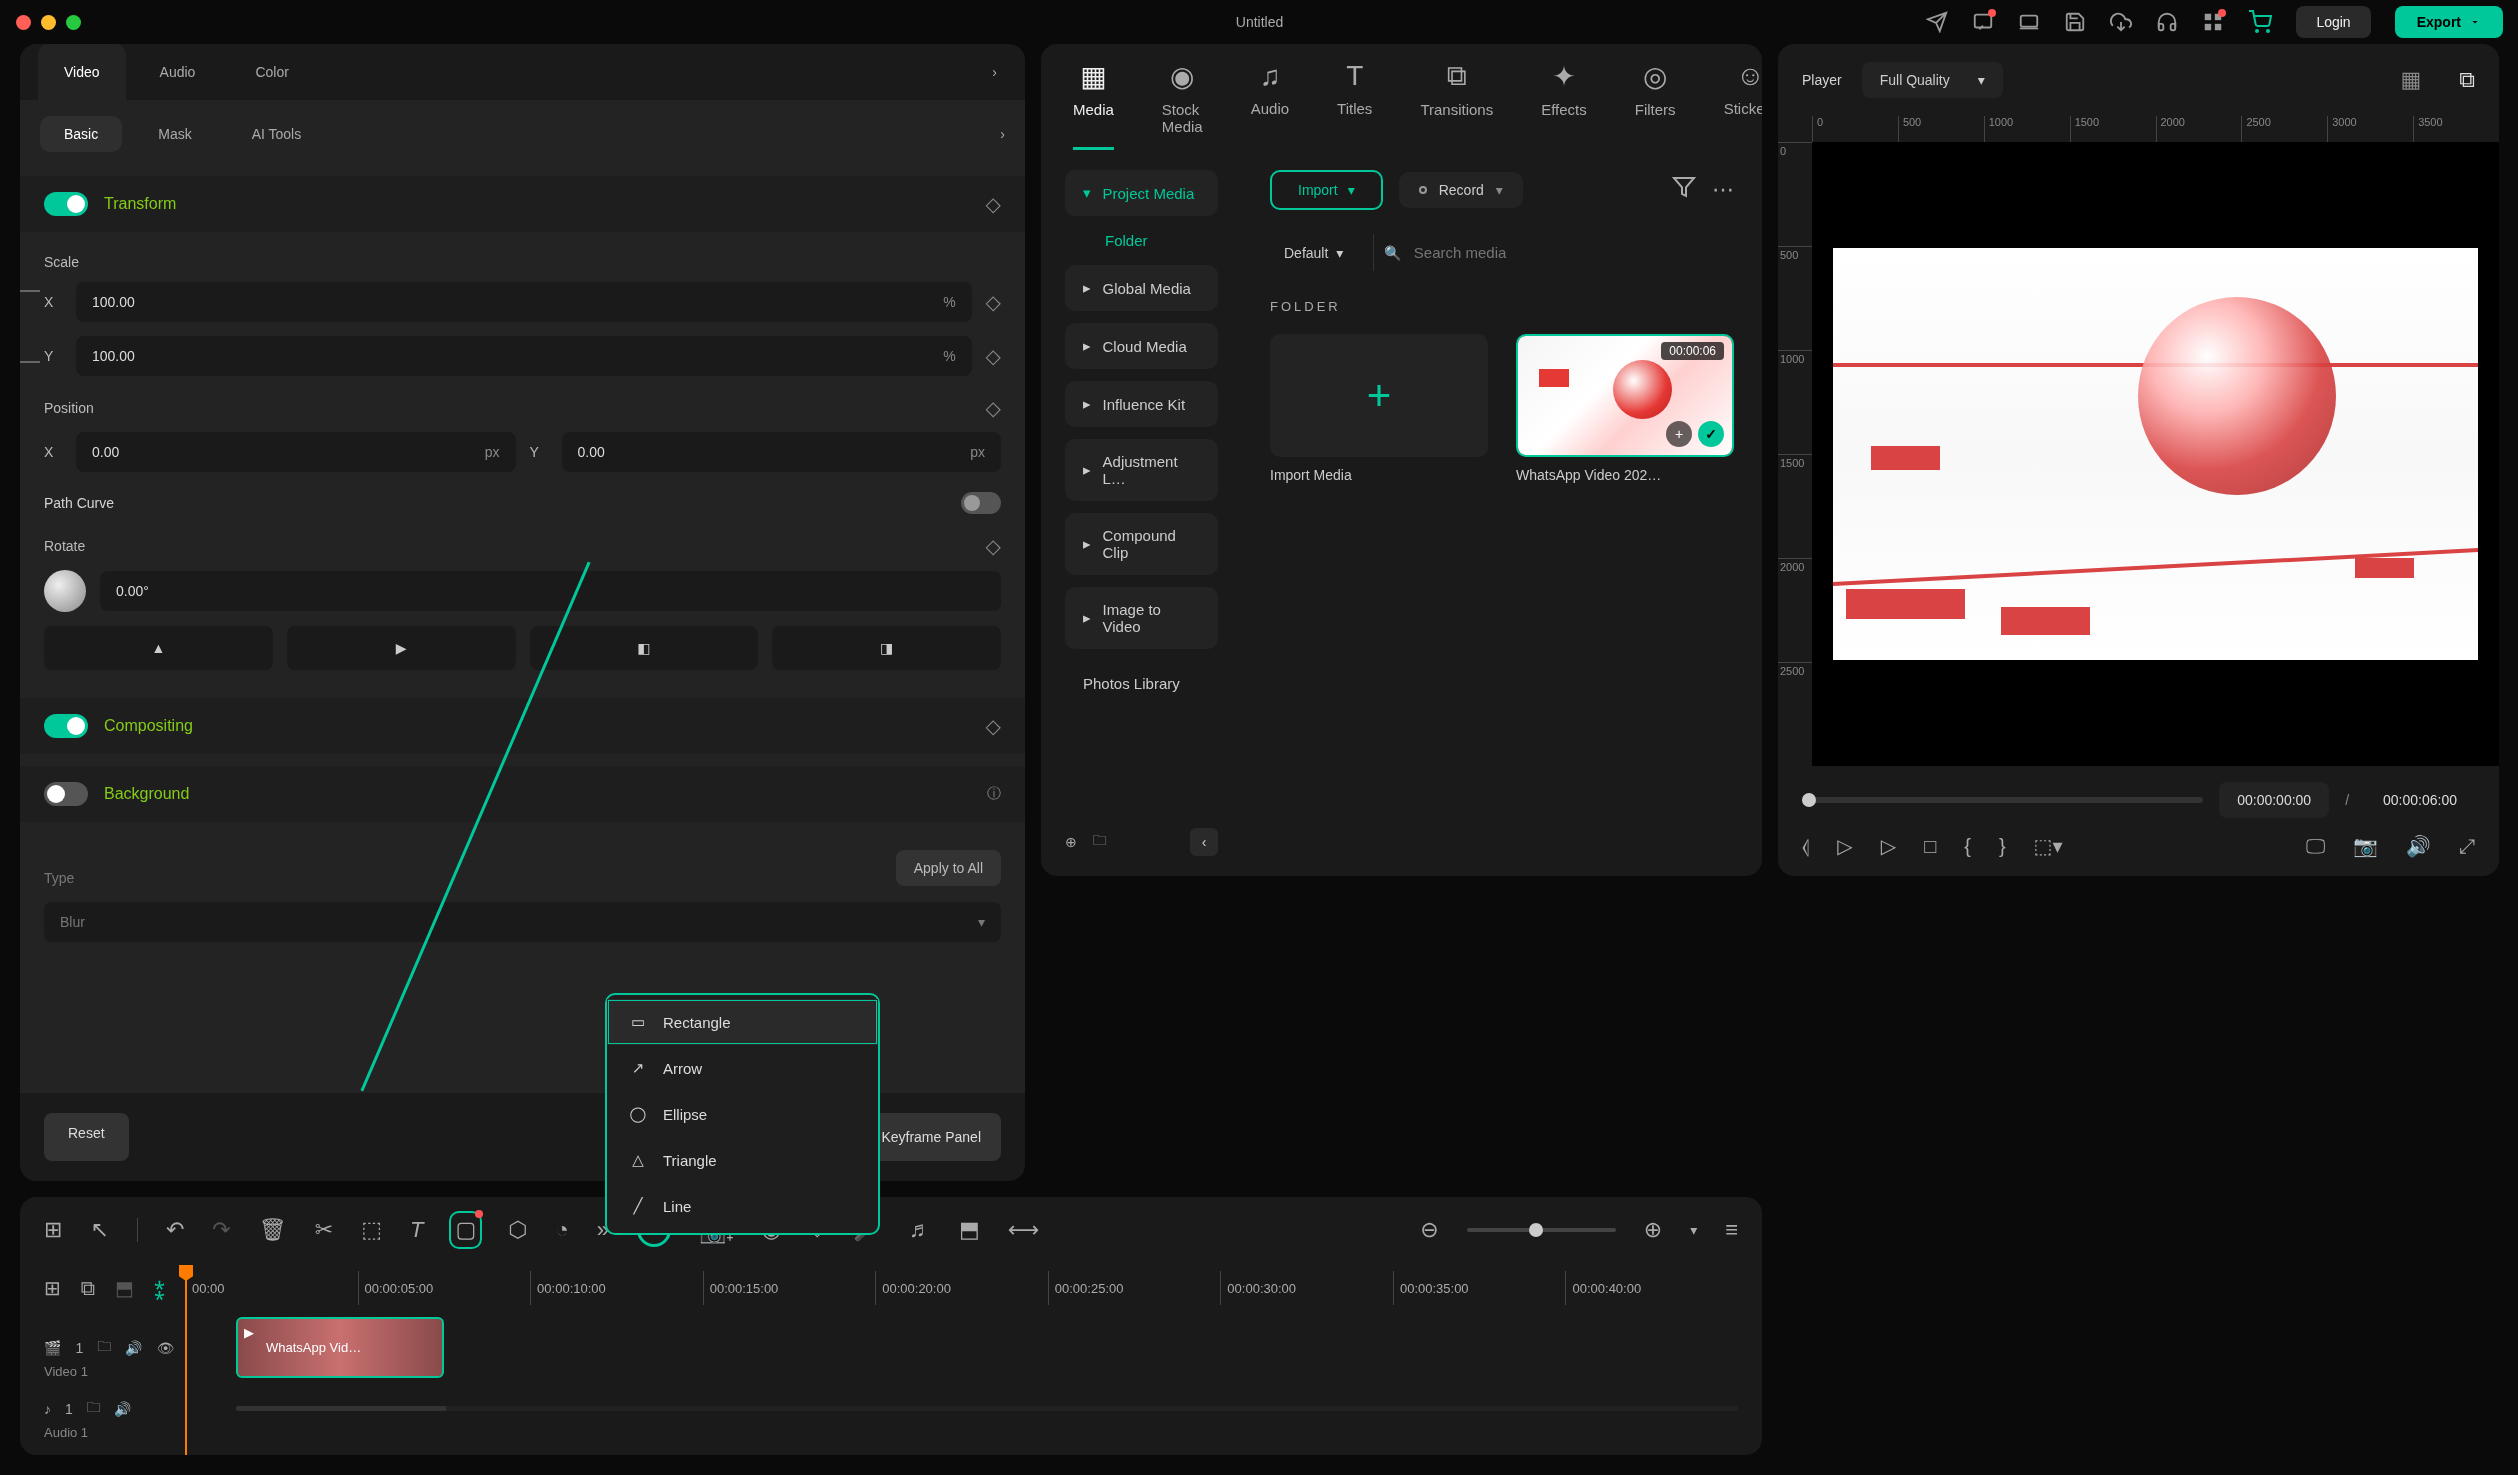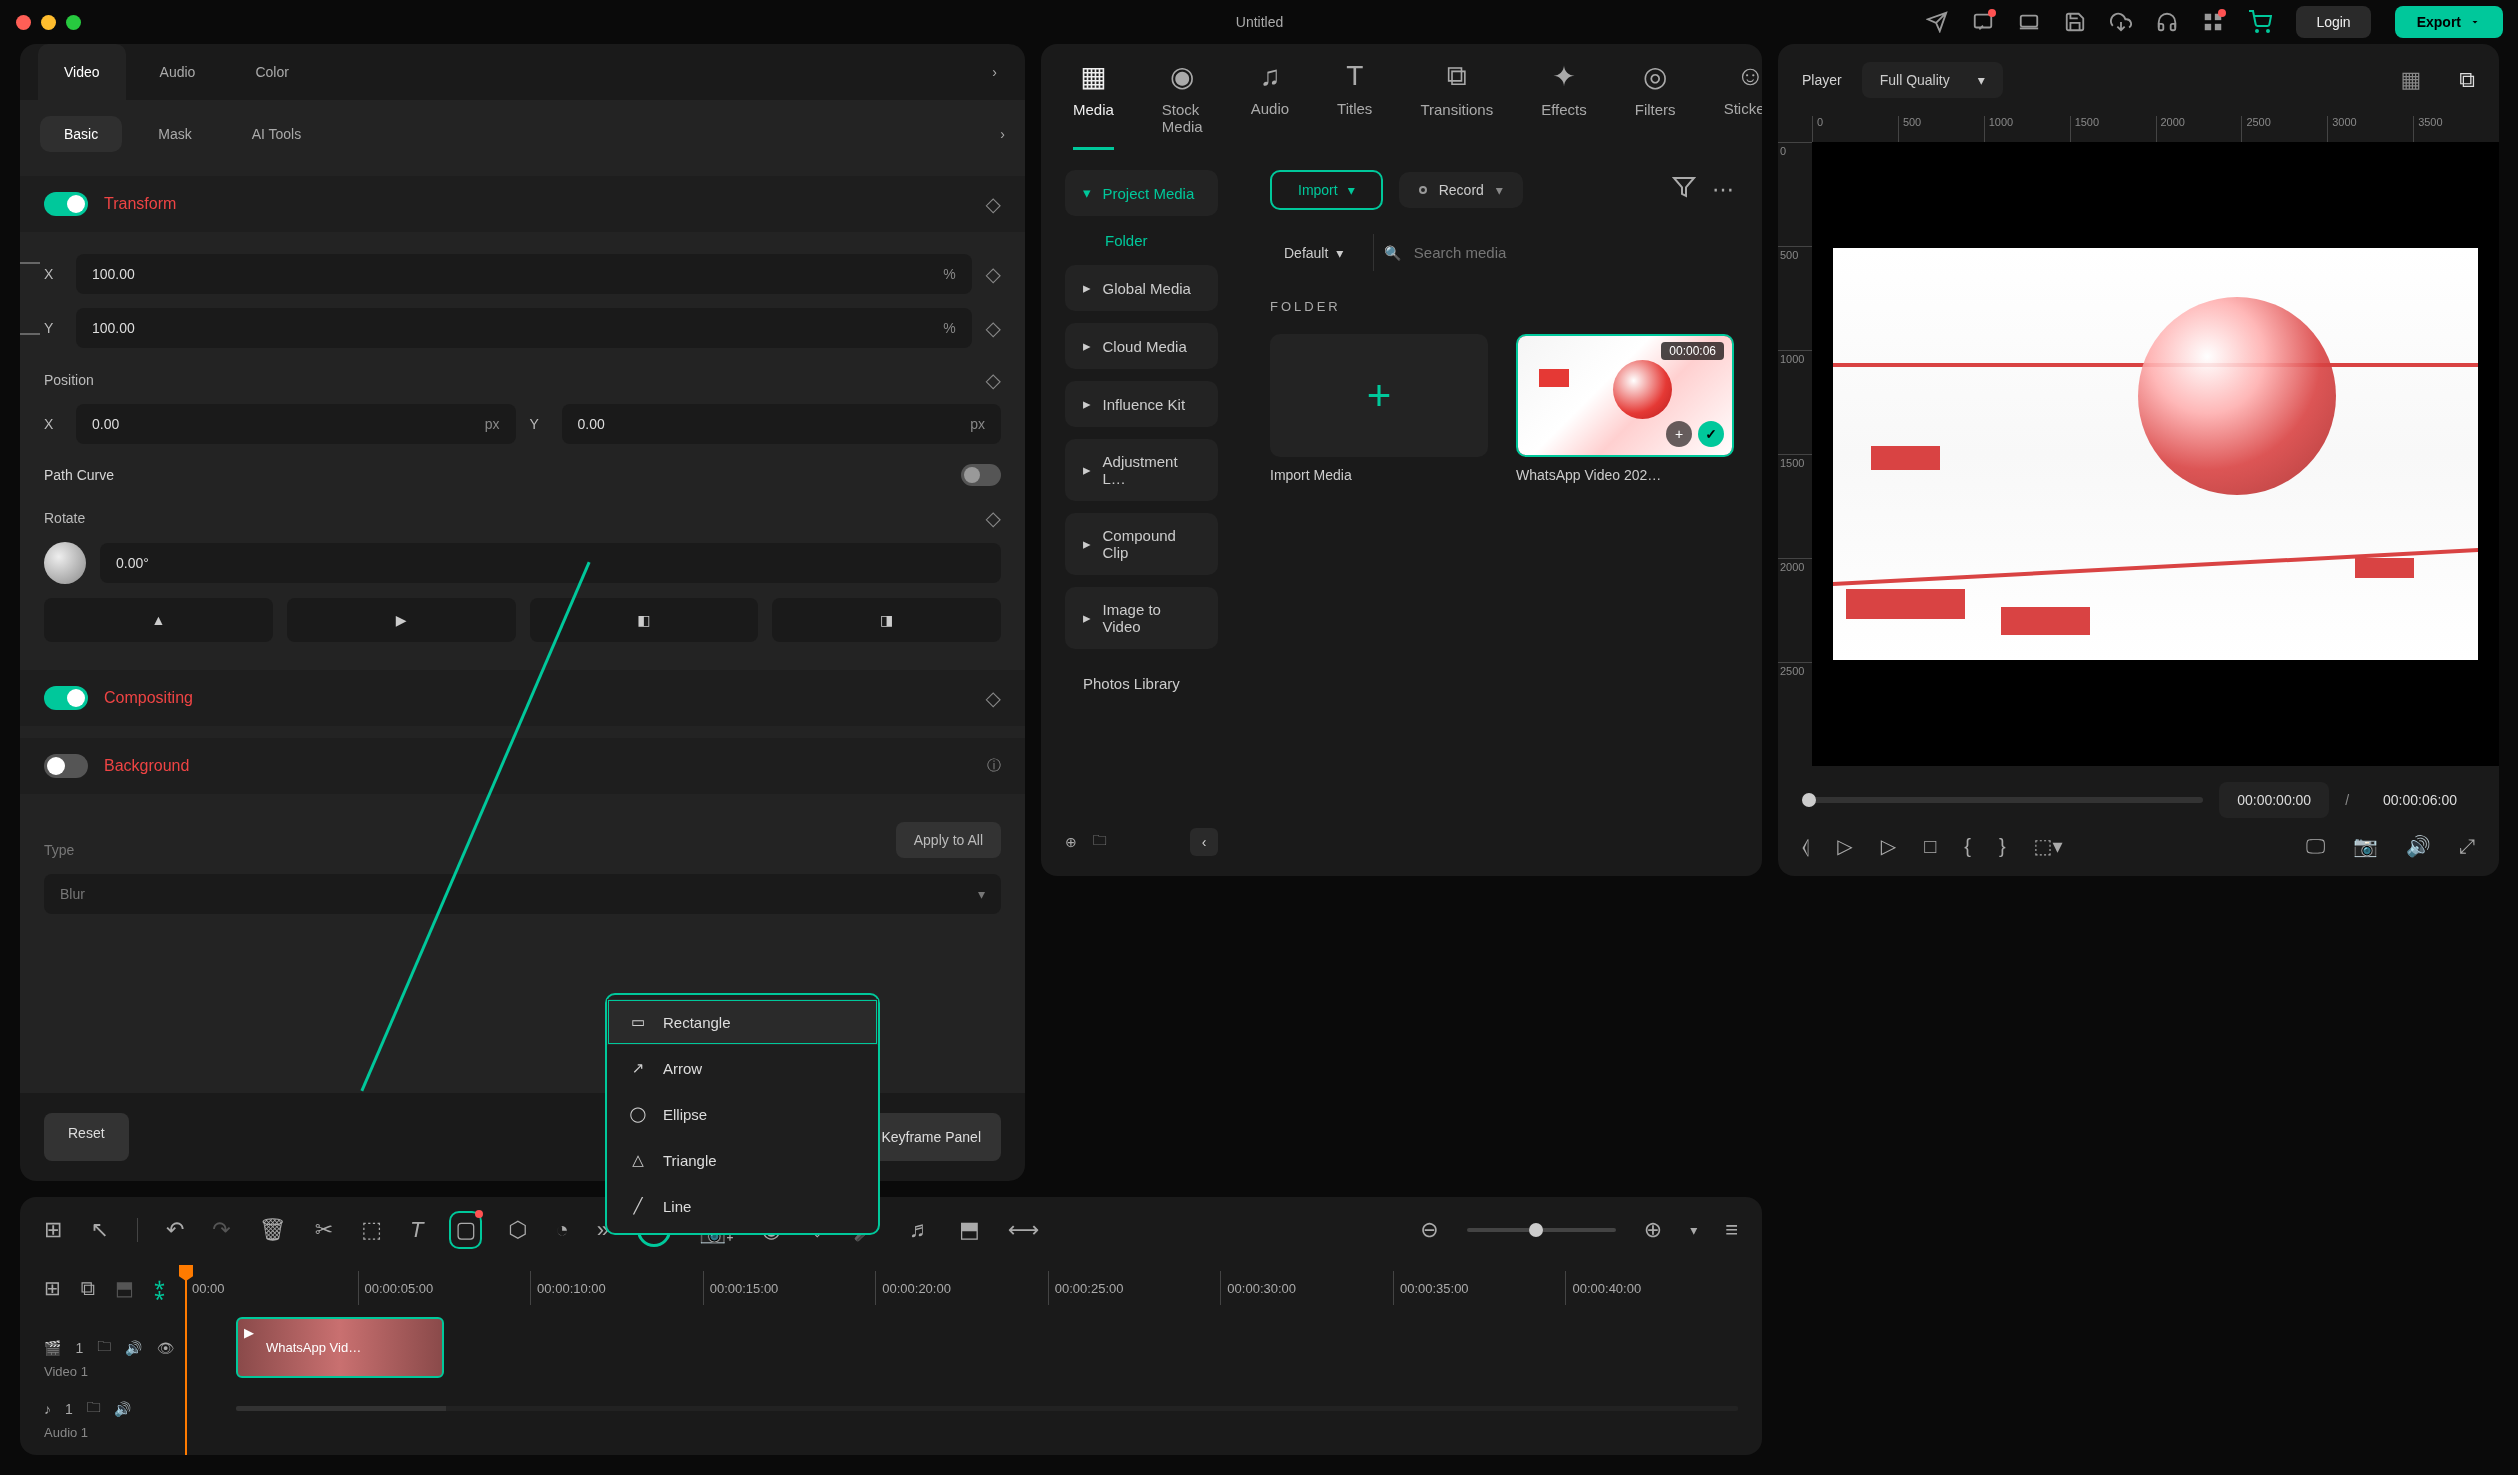--- a/index.html
+++ b/index.html
@@ -94,21 +94,21 @@
 .sub-tabs{background:#232323;display:flex;padding:16px 20px;gap:12px;align-items:center}
 .sub-tab{padding:10px 24px;color:#aaa;border-radius:10px}
 .sub-tab.active{background:#2f2f2f;color:#fff}
 .sub-tabs .chev{margin-left:auto;color:#aaa}
 .prop-body{background:#232323;flex:1;padding:8px 0;overflow:auto}
 .section-hdr{display:flex;align-items:center;padding:16px 24px;background:#1e1e1e;gap:16px;margin-bottom:12px}
 .toggle{width:44px;height:24px;background:#00c89b;border-radius:12px;position:relative}
 .toggle.off{background:#555}
 .toggle::after{content:"";position:absolute;width:18px;height:18px;background:#fff;border-radius:50%;top:3px;right:3px}
 .toggle.off::after{left:3px;right:auto}
-.section-hdr .name{flex:1;color:#ef4444;font-size:16px;font-weight:500}
+.section-hdr .name{flex:1;color:#84cc16;font-size:16px;font-weight:500}
 .keyframe{color:#888;font-size:20px}
 .prop-row{padding:10px 24px}
 .prop-label{color:#bbb;margin-bottom:12px;display:flex;align-items:center}
 .prop-label .keyframe{margin-left:auto}
 .xy-row{display:flex;align-items:center;gap:14px}
 .axis-lbl{color:#bbb;width:18px}
 .num-input{background:#1a1a1a;border-radius:8px;padding:12px 16px;color:#ddd;flex:1;display:flex;align-items:center}
 .num-input .unit{margin-left:auto;color:#888}
 .lock-bracket{width:30px;height:73px;border-left:2px solid #666;border-top:2px solid #666;border-bottom:2px solid #666;border-radius:8px 0 0 8px;position:relative;margin-right:4px}
 .switch-sm{width:40px;height:22px;background:#555;border-radius:11px;position:relative;margin-left:auto}
@@ -437,20 +437,21 @@
     <div class="sub-tab">AI Tools</div>
     <div class="chev">›</div>
   </div>
   <div class="prop-body">
     <div class="section-hdr">
       <div class="toggle"></div>
       <div class="name">Transform</div>
       <div class="keyframe">◇</div>
     </div>
     <div class="prop-row">
+      <div class="prop-label">Scale</div>
       <div style="display:flex;align-items:center;gap:10px">
         <div style="position:relative;display:flex;flex-direction:column;gap:14px;flex:1">
           <div class="xy-row">
             <div class="axis-lbl">X</div>
             <div class="num-input">
                   <span>100.00</span>
                   <span class="unit">%</span>
                 </div>
             <div class="keyframe">◇</div>
           </div>

